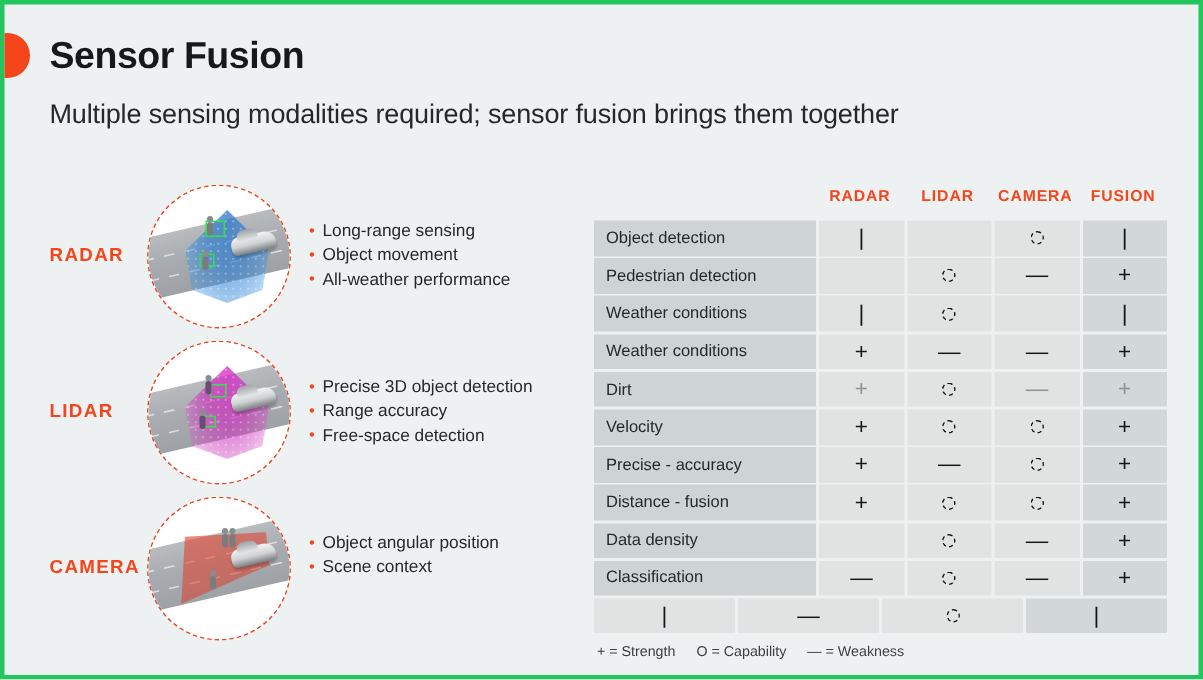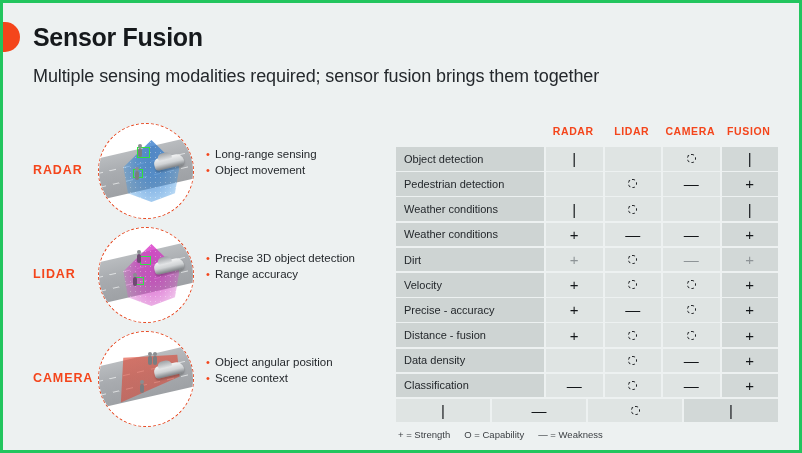--- a/index.html
+++ b/index.html
@@ -326,20 +326,21 @@
           <div class="green-box" style="left:40%;top:24%"></div>
           <div class="green-box" style="left:36%;top:48%;width:10px;height:9px"></div>
           <div class="ped" style="left:42%;top:26%"></div>
           <div class="ped" style="left:38%;top:50%"></div>
           <div class="car"></div>
         </div>
       </div>
       <ul class="mod-bullets">
         <li>Long-range sensing</li>
         <li>Object movement</li>
+        <li>All-weather performance</li>
       </ul>
     </div>
 
     <div class="modality m1">
       <div class="mod-label">LIDAR</div>
       <div class="mod-circle">
         <div class="scene">
           <div class="road">
             <div class="lane l1"></div>
             <div class="lane l2"></div>
@@ -350,20 +351,21 @@
           <div class="green-box" style="left:44%;top:30%;border-color:#36e04a;width:11px;height:9px"></div>
           <div class="green-box" style="left:38%;top:52%;border-color:#36e04a;width:9px;height:8px"></div>
           <div class="ped" style="left:40%;top:28%;background:#6e4a72"></div>
           <div class="ped" style="left:36%;top:52%;background:#6e4a72"></div>
           <div class="car"></div>
         </div>
       </div>
       <ul class="mod-bullets">
         <li>Precise 3D object detection</li>
         <li>Range accuracy</li>
+        <li>Free-space detection</li>
       </ul>
     </div>
 
     <div class="modality m2">
       <div class="mod-label">CAMERA</div>
       <div class="mod-circle">
         <div class="scene">
           <div class="road">
             <div class="lane l1"></div>
             <div class="lane l2"></div>

